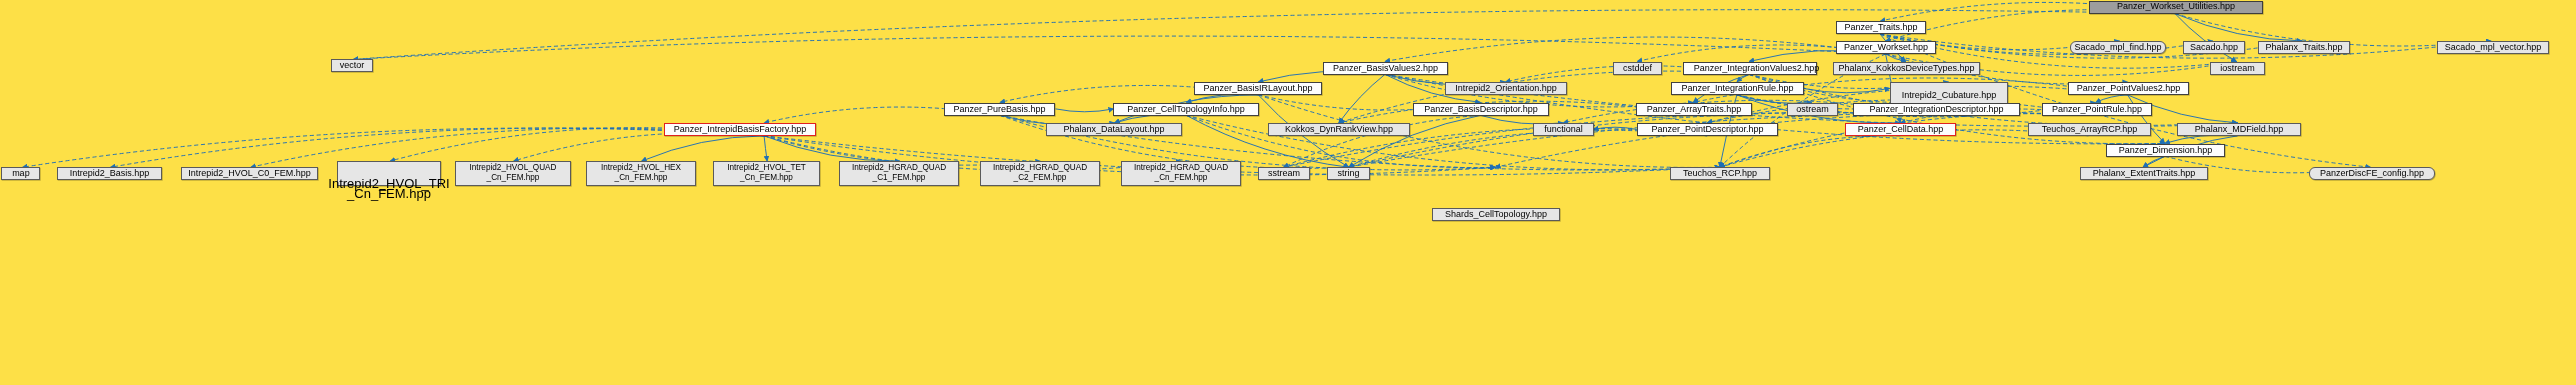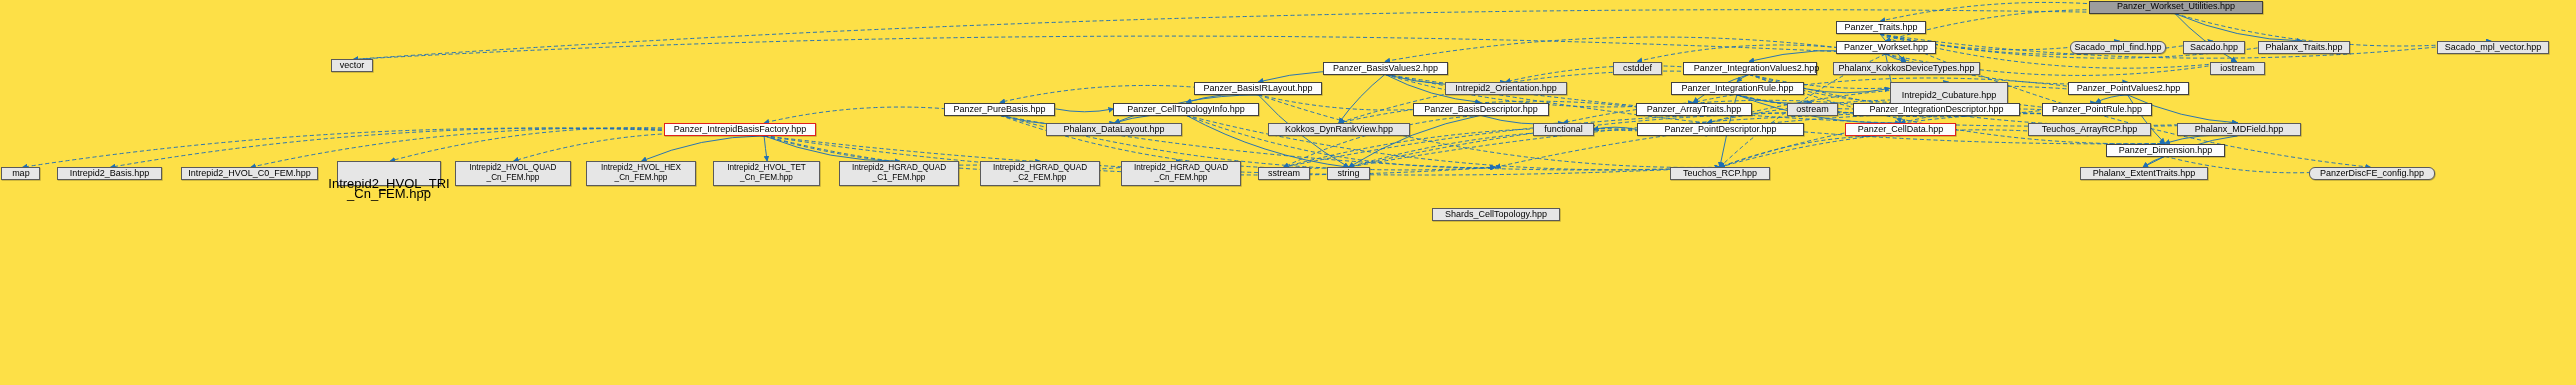--- a/index.html
+++ b/index.html
@@ -185,21 +185,21 @@
     <div class="node white" style="left: 1113px; top: 103px; width: 146px; height: 13px; text-align: right;"><span>Panzer_CellTopologyInfo.hpp</span></div>
     <div class="node white" style="left: 1413px; top: 103px; width: 136px; height: 13px;"><span>Panzer_BasisDescriptor.hpp</span></div>
     <div class="node white" style="left: 1636px; top: 103px; width: 116px; height: 13px;"><span>Panzer_ArrayTraits.hpp</span></div>
     <div class="node plain" style="left: 1787px; top: 103px; width: 51px; height: 13px;"><span>ostream</span></div>
     <div class="node white" style="left: 1853px; top: 103px; width: 167px; height: 13px;"><span>Panzer_IntegrationDescriptor.hpp</span></div>
     <div class="node white" style="left: 2042px; top: 103px; width: 110px; height: 13px;"><span>Panzer_PointRule.hpp</span></div>
     <div class="node red" style="left: 664px; top: 123px; width: 152px; height: 13px;"><span>Panzer_IntrepidBasisFactory.hpp</span></div>
     <div class="node plain" style="left: 1046px; top: 123px; width: 136px; height: 13px;"><span>Phalanx_DataLayout.hpp</span></div>
     <div class="node plain" style="left: 1268px; top: 123px; width: 142px; height: 13px;"><span>Kokkos_DynRankView.hpp</span></div>
     <div class="node plain" style="left: 1533px; top: 123px; width: 61px; height: 13px;"><span>functional</span></div>
-    <div class="node white" style="left: 1637px; top: 123px; width: 167px; height: 13px;"><span>Panzer_PointDescriptor.hpp</span></div>
+    <div class="node white" style="left: 1637px; top: 123px; width: 141px; height: 13px;"><span>Panzer_PointDescriptor.hpp</span></div>
     <div class="node red" style="left: 1845px; top: 123px; width: 111px; height: 13px;"><span>Panzer_CellData.hpp</span></div>
     <div class="node plain" style="left: 2028px; top: 123px; width: 123px; height: 13px;"><span>Teuchos_ArrayRCP.hpp</span></div>
     <div class="node plain" style="left: 2177px; top: 123px; width: 124px; height: 13px;"><span>Phalanx_MDField.hpp</span></div>
     <div class="node white" style="left: 2106px; top: 144px; width: 119px; height: 13px;"><span>Panzer_Dimension.hpp</span></div>
     <div class="node plain" style="left: 1.4px; top: 167px; width: 39px; height: 13px;"><span>map</span></div>
     <div class="node plain" style="left: 57px; top: 167px; width: 105px; height: 13px;"><span>Intrepid2_Basis.hpp</span></div>
     <div class="node plain" style="left: 181px; top: 167px; width: 137px; height: 13px;"><span>Intrepid2_HVOL_C0_FEM.hpp</span></div>
     <div class="node plain" style="left: 337px; top: 161px; width: 104px; height: 24.6px;"><span style="font-size: 13px; line-height: 10.3px; margin-top: 32px;">Intrepid2_HVOL_TRI
 _Cn_FEM.hpp</span></div>
     <div class="node plain" style="left: 455px; top: 161px; width: 116px; height: 24.6px;"><span style="font-size: 8.2px; line-height: 10.3px;">Intrepid2_HVOL_QUAD

